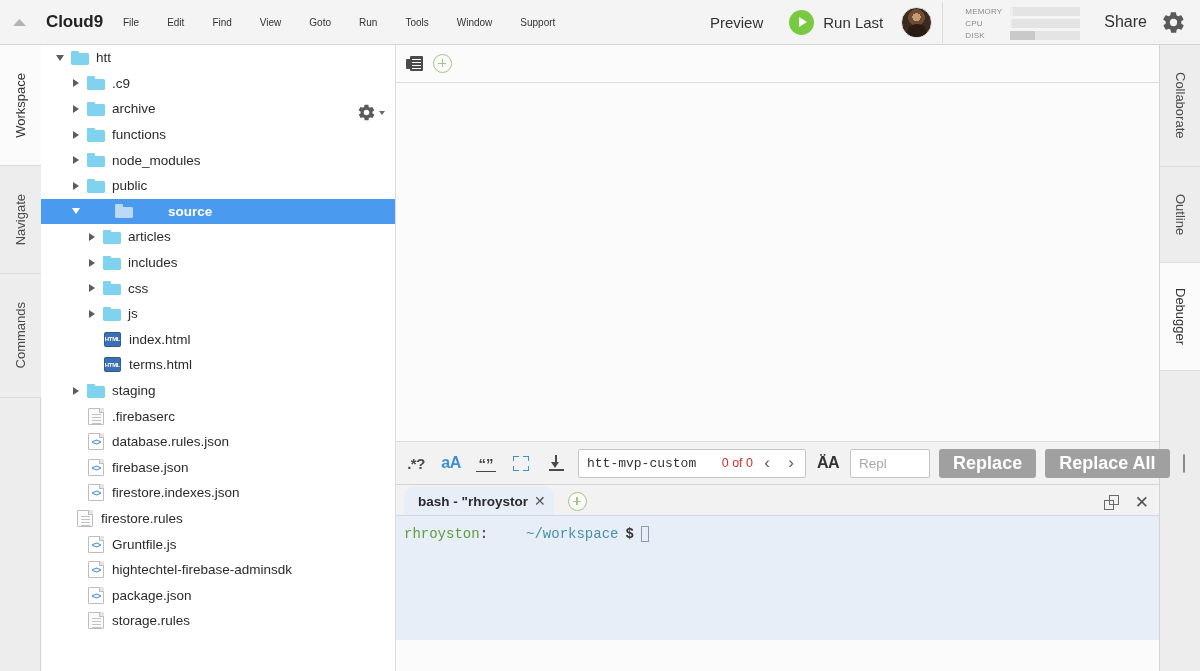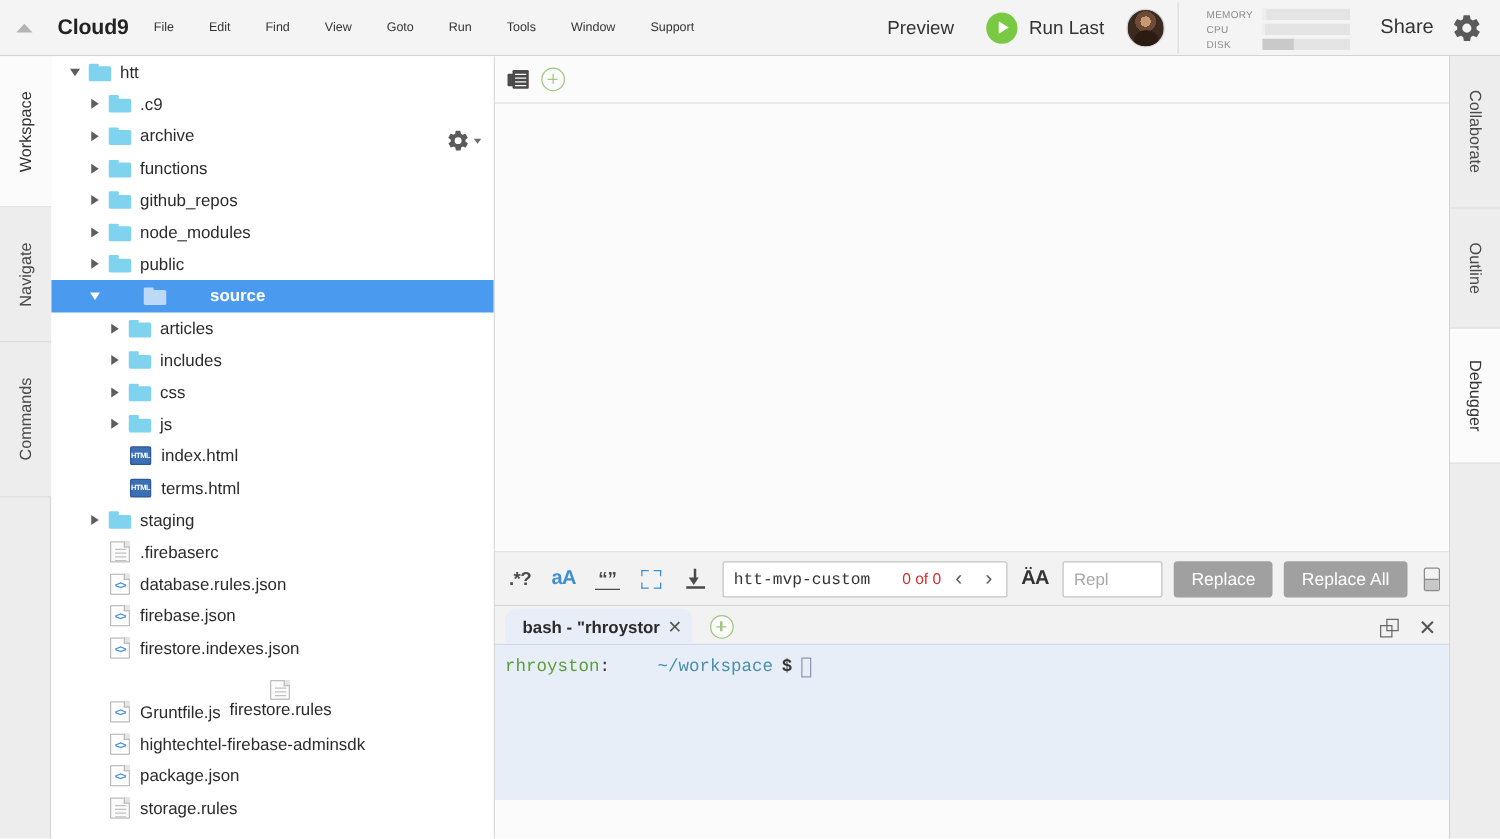--- a/index.html
+++ b/index.html
@@ -239,21 +239,21 @@
     font-size: 16px; font-weight: bold; color: #333; letter-spacing: -0.5px;
     display: flex; align-items: center; position: relative; padding: 0 2px;
   }
   .replace-field {
     flex: 0 0 80px; height: 29px; background: #ffffff; border: 1px solid #c4c4c4;
     border-radius: 2px; display: flex; align-items: center; padding: 0 8px;
   }
   .replace-ph { font-size: 13.5px; color: #a8a8a8; }
   .gray-btn {
     height: 29px; border-radius: 3px; background: #a0a0a0;
-    color: #ffffff; font-size: 14px; font-weight: normal;
+    color: #ffffff; font-size: 18px; font-weight: bold;
     display: flex; align-items: center; justify-content: center;
     padding: 0 14px; white-space: nowrap;
   }
   .panel-ico {
     width: 13px; height: 19px; border: 1.5px solid #8a8a8a; border-radius: 2px;
     margin-left: 4px; display: flex; flex-direction: column;
   }
   .panel-ico i { flex: 1; border-bottom: 1.5px solid #8a8a8a; }
   .panel-ico i:last-child { border-bottom: 0; background: #c8c8c8; }
 
@@ -423,30 +423,20 @@
           <span>functions</span>
         </div>
         <div class="tree-row" style="padding-left: 28px;">
           <span class="twisty">
             <span class="tw-right"></span>
           </span>
           <span class="folder-ico">
             <span class="f-tab"></span>
             <span class="f-body"></span>
           </span>
-          <span>github_repos</span>
-        </div>
-        <div class="tree-row" style="padding-left: 28px;">
-          <span class="twisty">
-            <span class="tw-right"></span>
-          </span>
-          <span class="folder-ico">
-            <span class="f-tab"></span>
-            <span class="f-body"></span>
-          </span>
           <span>node_modules</span>
         </div>
         <div class="tree-row" style="padding-left: 28px;">
           <span class="twisty">
             <span class="tw-right"></span>
           </span>
           <span class="folder-ico">
             <span class="f-tab"></span>
             <span class="f-body"></span>
           </span>
@@ -552,21 +542,21 @@
           <span>firebase.json</span>
         </div>
         <div class="tree-row" style="padding-left: 28px;">
           <span class="twisty"></span>
           <span class="file-ico code">
             <span class="dogear"></span>
             <span class="glyph">&lt;&gt;</span>
           </span>
           <span>firestore.indexes.json</span>
         </div>
-        <div class="tree-row" style="padding-left: 17px; flex-direction: column;">
+        <div class="tree-row" style="padding-left: 17px;">
           <span class="twisty"></span>
           <span class="file-ico">
             <span class="dogear"></span>
             <span class="lines">
               <i></i>
               <i></i>
               <i></i>
               <i></i>
             </span>
           </span>

